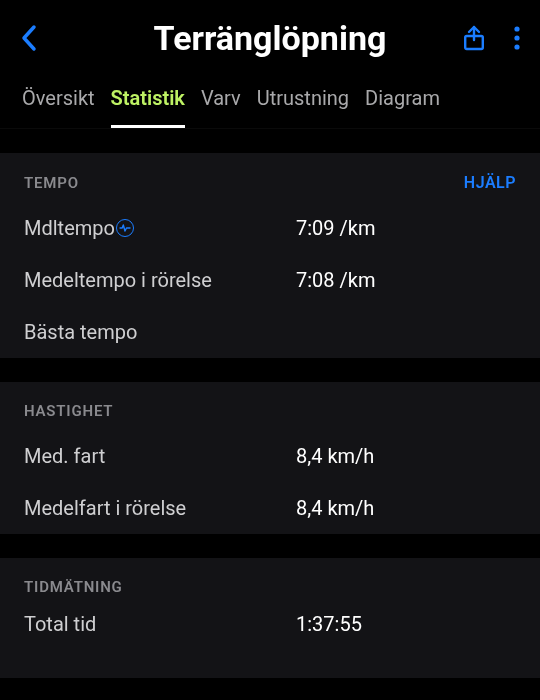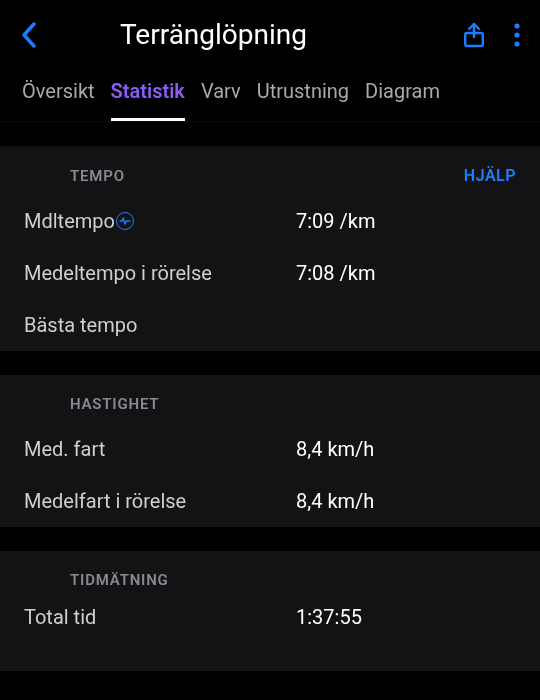--- a/index.html
+++ b/index.html
@@ -14,42 +14,43 @@
   .header {
     display: flex;
     align-items: center;
     justify-content: space-between;
     padding: 18px 20px 18px 20px;
   }
   .header-left, .header-right { width: 100px; display: flex; align-items: center; }
   .header-right { justify-content: flex-end; gap: 28px; }
   .back-icon svg { width: 18px; height: 28px; display: block; }
   .title {
-    font-size: 28px;
-    font-weight: 400;
+    font-size: 34px;
+    font-weight: 700;
+    text-align: center;
     flex: 1;
   }
   .share-icon svg { width: 24px; height: 26px; display: block; }
   .more-icon svg { width: 6px; height: 26px; display: block; }
   .tabs {
     display: flex;
     padding: 10px 22px 0 22px;
     gap: 16px;
     border-bottom: 1px solid #0a0a0a;
   }
   .tab {
     color: #a9a9ab;
     font-size: 20px;
     font-weight: 400;
     padding-bottom: 18px;
     cursor: pointer;
     position: relative;
   }
   .tab.active {
-    color: #8b5cf6;
+    color: #bef264;
     font-weight: 600;
   }
   .tab.active::after {
     content: "";
     position: absolute;
     left: 0; right: 0; bottom: 0;
     height: 3px;
     background: #fff;
   }
   .content { }
@@ -59,21 +60,20 @@
     display: flex;
     justify-content: space-between;
     align-items: baseline;
     padding: 20px 24px 10px 24px;
   }
   .section-title {
     color: #8a8a8e;
     font-size: 15px;
     font-weight: 600;
     letter-spacing: 0.8px;
-    margin-left: 46px;
   }
   .help-link {
     color: #1b7dff;
     font-size: 16px;
     font-weight: 600;
     letter-spacing: 0.5px;
     cursor: pointer;
   }
   .row {
     display: flex;

